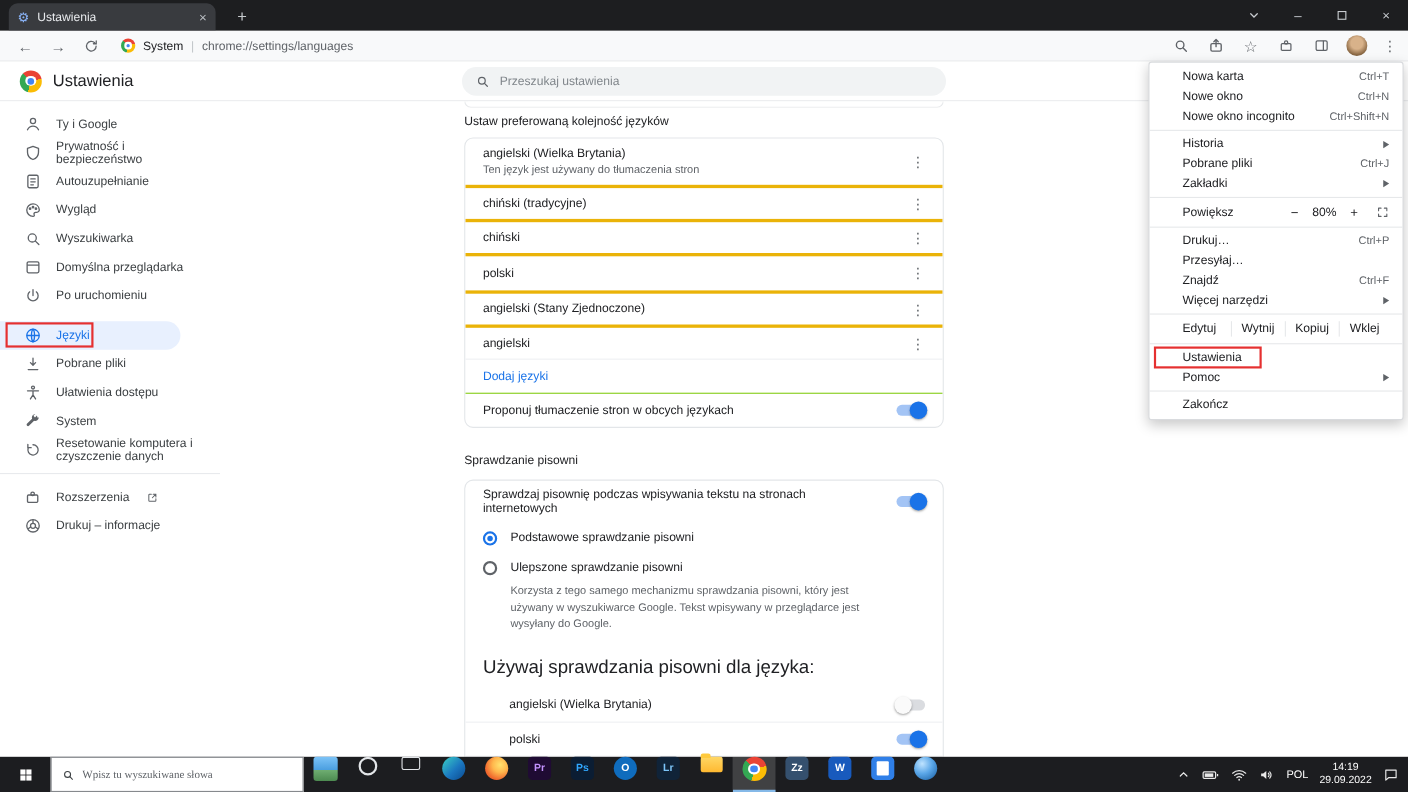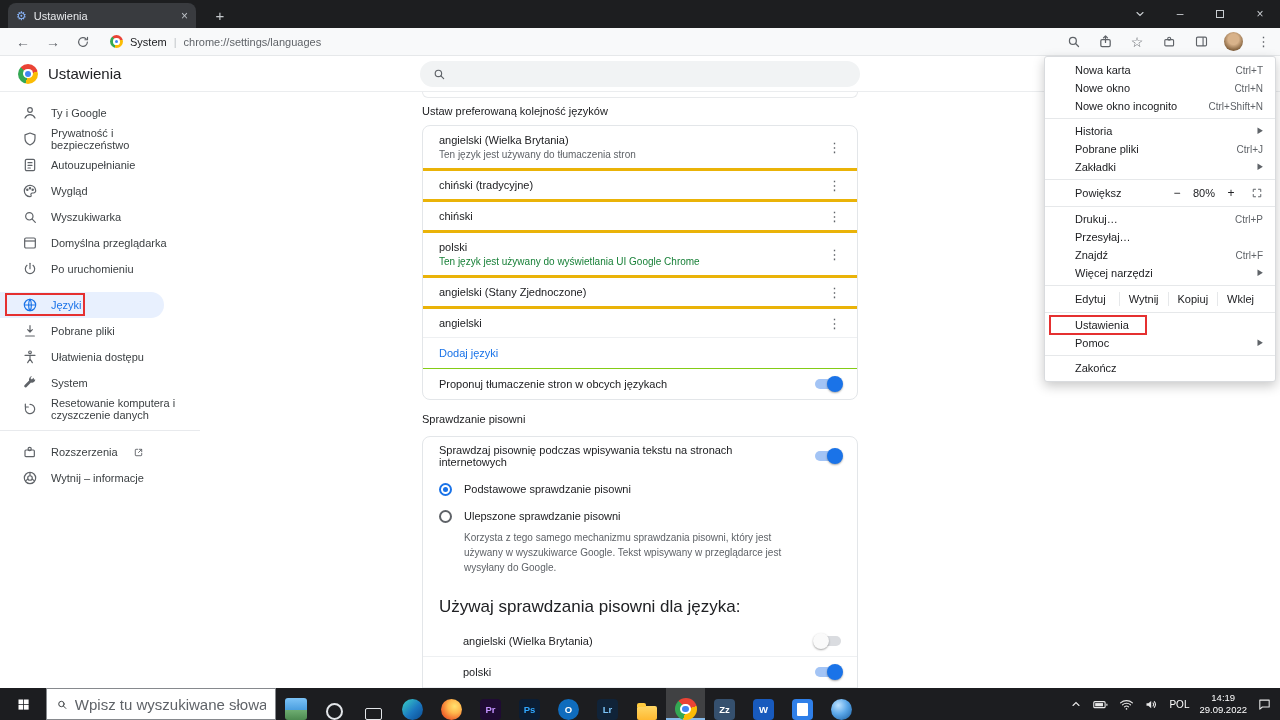--- a/index.html
+++ b/index.html
@@ -117,23 +117,23 @@
   .zval{width:30px;text-align:center;font-size:11px;color:#202124}
   .zfs{margin-left:8px;color:#5f6368}
   .mi.editrow{height:20px}
   .egroup{margin-left:auto;display:flex;align-items:center}
   .ebtn{padding:0 9px;font-size:11px;color:#202124;border-left:1px solid #e6e8ea;line-height:14px}
 
   
   .taskbar{position:absolute;left:0;right:0;bottom:0;height:32px;background:#1c1d20;display:flex;align-items:stretch;z-index:60}
   .start{width:46px;display:flex;align-items:center;justify-content:center;color:#fff}
   .tb-search{width:230px;background:#fff;border:1px solid #86898d;display:flex;align-items:center;gap:7px;padding:0 9px}
-  .tb-search input{border:none;outline:none;background:transparent;font-family:Liberation Sans, sans-serif;font-size:15px;color:#202124;width:100%}
+  .tb-search input{border:none;outline:none;background:transparent;font-family:Liberation Serif, serif;font-size:10px;color:#202124;width:100%}
   .tb-search input::placeholder{color:#5f6368}
-  .tslot{width:39px;display:flex;align-items:flex-end;justify-content:center;position:relative;cursor:pointer}
+  .tslot{width:39px;display:flex;align-items:flex-start;justify-content:center;position:relative;cursor:pointer}
   .tslot.active{background:rgba(255,255,255,.16);box-shadow:inset 0 -2px 0 #85b9e8}
   .widgets{width:22px;height:22px;border-radius:3px;background:linear-gradient(180deg,#7cc3f7 0%,#4b9fe0 54%,#6fae72 54%,#4c8a50 100%)}
   .ringic{width:17px;height:17px;border-radius:50%;border:2px solid #e3e6e9}
   .tview{width:17px;height:12px;border:1.6px solid #e3e6e9;border-radius:2px}
   .edgeic{width:21px;height:21px;border-radius:50%;background:linear-gradient(135deg,#3ad1c5 0%,#1b77c0 55%,#0b4a8f 100%)}
   .ffic{width:21px;height:21px;border-radius:50%;background:radial-gradient(circle at 65% 35%,#ffe26f 0%,#ffb84d 35%,#f0692e 70%,#d14a24 100%)}
   .badge{width:21px;height:21px;border-radius:4px;display:flex;align-items:center;justify-content:center;
     font-size:9.5px;font-weight:bold}
   .b-pr{background:#1f0b33;color:#c493ff}
   .b-ps{background:#0b1d33;color:#31a8ff}
@@ -223,20 +223,21 @@
   </div>
 
   <div class="app-header">
     <span class="chrome-logo" style="width:20px;height:20px"></span>
     <span class="app-title">Ustawienia</span>
     <div class="hdr-search">
       <svg width="14" height="14" viewBox="0 0 24 24" fill="none" stroke="#5f6368" stroke-width="2" stroke-linecap="round">
           <circle cx="11" cy="11" r="5.5"></circle>
           <path d="M15.3 15.3L20 20"></path>
         </svg>
+      <input placeholder="Przeszukaj ustawienia" style="">
     </div>
   </div>
 
   <div class="scroll-thumb"></div>
 
   <div class="sidebar">
     <div class="side-item">
       <span class="sicon">
           <svg width="16" height="16" viewBox="0 0 24 24" fill="none" stroke="currentColor" stroke-width="1.8" stroke-linecap="round">
             <circle cx="12" cy="7.5" r="3.5"></circle>
@@ -362,21 +363,21 @@
         </span>
     </div>
     <div class="side-item">
       <span class="sicon">
           <svg width="16" height="16" viewBox="0 0 24 24" fill="none" stroke="currentColor" stroke-width="1.8">
             <circle cx="12" cy="12" r="8.5"></circle>
             <circle cx="12" cy="12" r="3.4"></circle>
             <path d="M12 3.5v5M5 16.5l4.2-3.2M19 16.5l-4.2-3.2"></path>
           </svg>
         </span>
-      <span class="slabel">Wytnij – informacje</span>
+      <span class="slabel">Drukuj – informacje</span>
     </div>
   </div>
 
   <div class="content">
     <div class="col card-remnant"></div>
 
     <div class="sec-title" style="top:13px">Ustaw preferowaną kolejność języków</div>
 
     <div class="card" style="top:33px">
       <div class="lang-row two">
@@ -394,21 +395,20 @@
       </div>
       <div class="lang-row">
         <div class="lang-text">
             <div class="lang-name">chiński</div>
           </div>
         <span class="row-kebab">⋮</span>
       </div>
       <div class="lang-row two">
         <div class="lang-text">
           <div class="lang-name">polski</div>
-          <div class="lang-note green">Ten język jest używany do wyświetlania UI Google Chrome</div>
         </div>
         <span class="row-kebab">⋮</span>
       </div>
       <div class="lang-row">
         <div class="lang-text">
             <div class="lang-name">angielski (Stany Zjednoczone)</div>
           </div>
         <span class="row-kebab">⋮</span>
       </div>
       <div class="lang-row">

